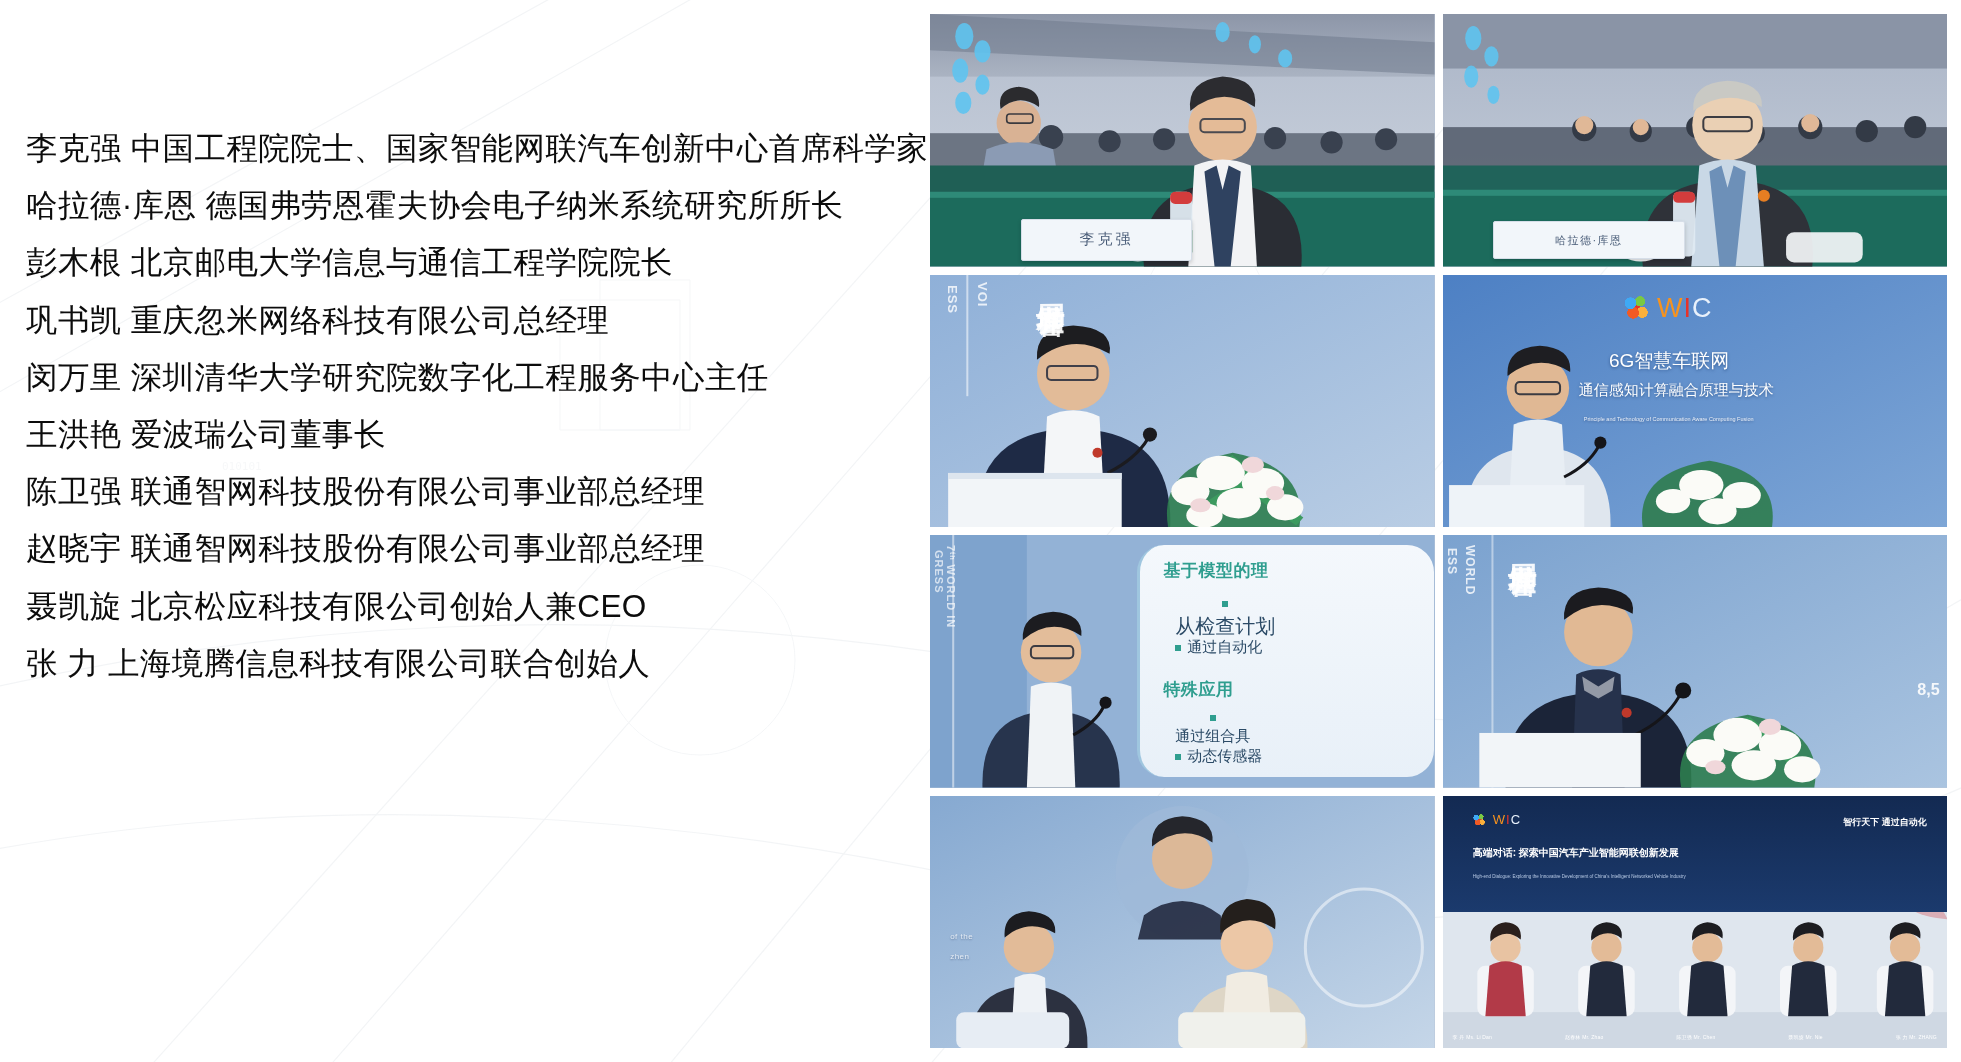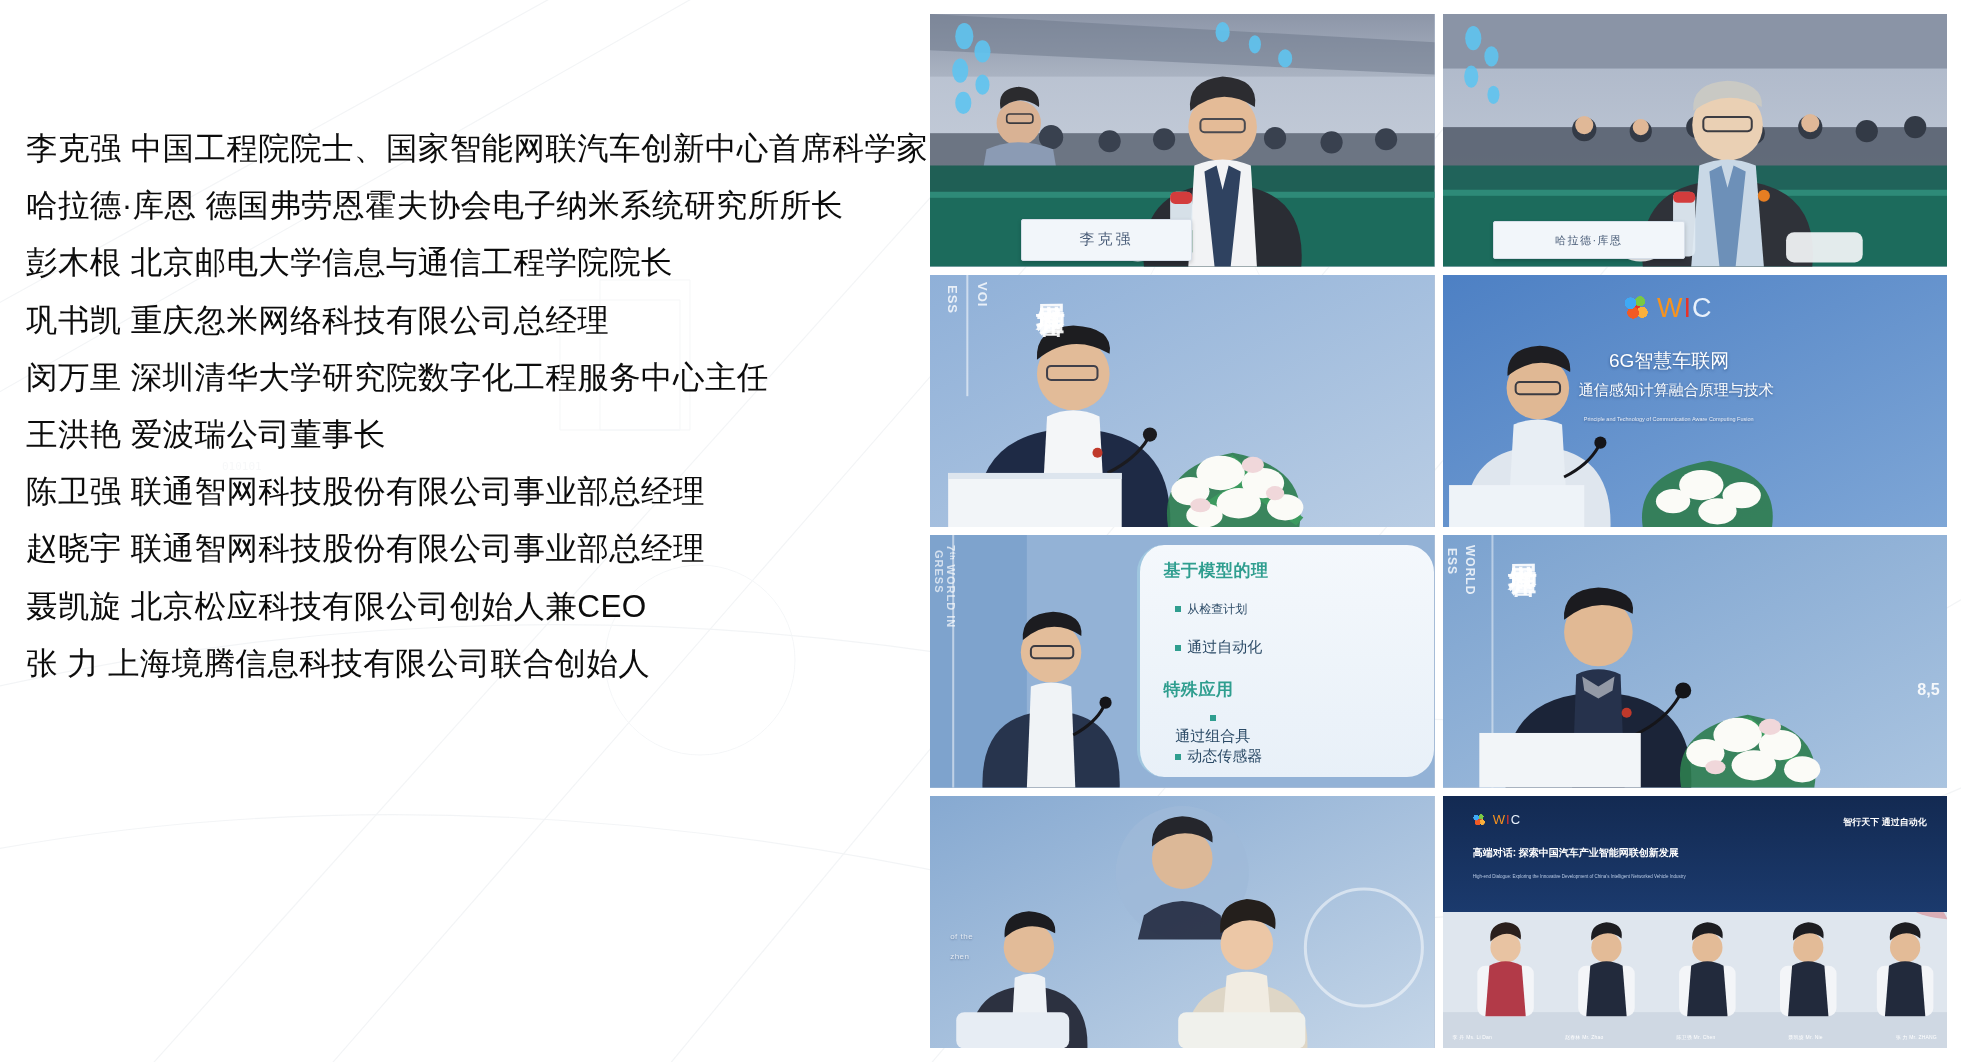--- a/index.html
+++ b/index.html
@@ -505,21 +505,21 @@
           </g>
           <g stroke="#151519" stroke-width="3" fill="none">
               <path d="M142 198 q22 -12 30 -28"></path>
             </g>
           <circle cx="174" cy="166" r="6" fill="#151519"></circle>
         </svg>
       </div>
 
       <div class="bullet-slide" style="left:41%;top:4%;width:59%;height:92%;border-radius:27px;">
         <div class="bullet-h" style="position:absolute;left:8%;top:6%;font-size:17px;">基于模型的理</div>
-        <div class="bullet-row" style="position:absolute;left:12%;top:24%;font-size:12px;">
+        <div class="bullet-row" style="position:absolute;left:12%;top:24%;font-size:20px;flex-direction:column;">
           <i></i>
           <span>从检查计划</span>
         </div>
         <div class="bullet-row" style="position:absolute;left:12%;top:40%;font-size:15px;">
           <i></i>
           <span>通过自动化</span>
         </div>
         <div class="bullet-h" style="position:absolute;left:8%;top:57%;font-size:17px;">特殊应用</div>
         <div class="bullet-row" style="position:absolute;left:12%;top:73%;font-size:15px;flex-direction:column;">
           <i></i>

